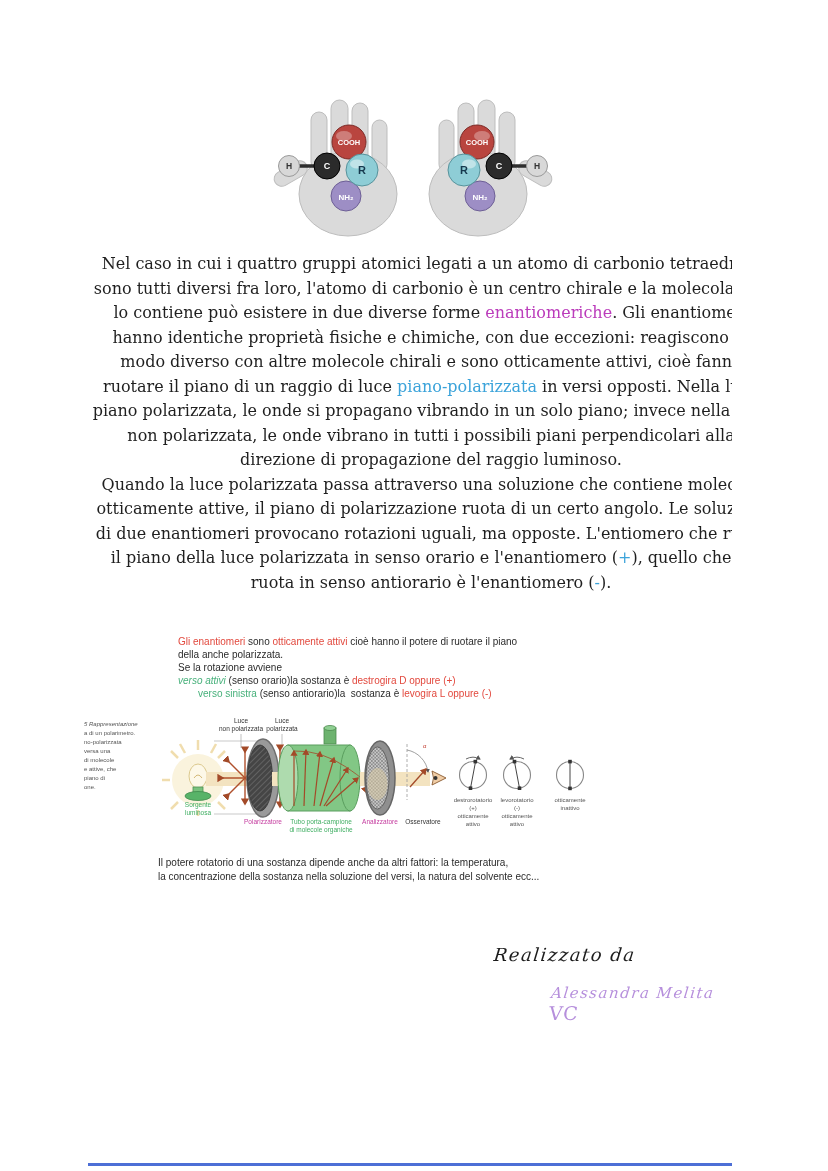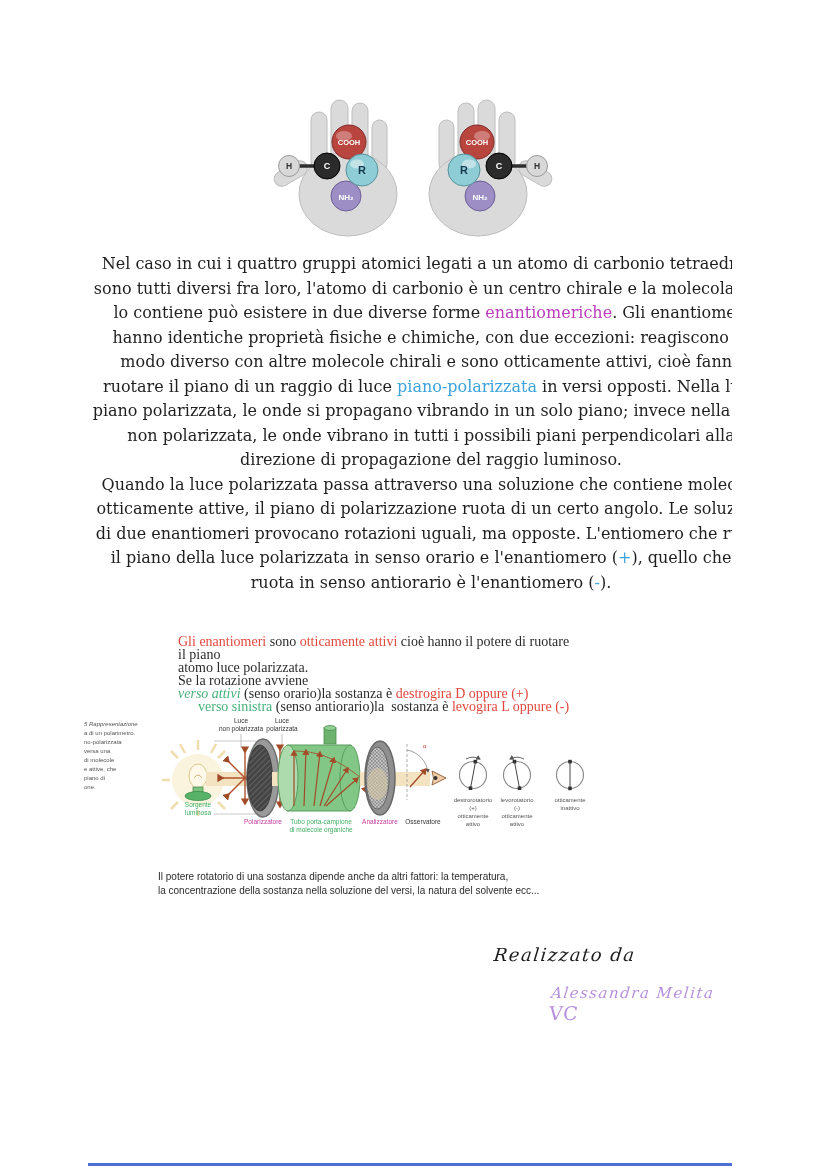--- a/index.html
+++ b/index.html
@@ -11,26 +11,26 @@
   .bodytext{position:absolute;left:91px;top:252px;width:680px;color:#1f1f1f;
             font-size:16px;line-height:24.5px;text-align:center;}
   .bodytext p{margin:0;}
   .run-magenta{color:var(--magenta);}
   .run-blue{color:var(--blue);}
   .run-red{color:var(--slide_red);}
   .run-green{color:var(--slide_green);margin-left:20px;}
   .run-green-italic{color:var(--slide_green);font-style:italic;}
   
   .slide-text{position:absolute;left:178px;top:635px;width:400px;
-              font-family:Liberation Serif, serif;font-size:14px;line-height:13px;
+              font-family:Liberation Sans, sans-serif;font-size:10px;line-height:13px;
               color:#2b2b2b;}
   .slide-text .line{white-space:pre-wrap;}
   .slide-footer{position:absolute;left:158px;top:856px;width:480px;
                 font-family:"Liberation Sans", sans-serif;font-size:10px;line-height:13.5px;
-                color:#2b2b2b;margin-top:14px;}
+                color:#2b2b2b;}
   
   .diagram{position:absolute;left:76px;top:710px;width:530px;height:140px;}
   
   .sig-credit{position:absolute;left:494px;top:944px;font-style:italic;font-size:18px;
               letter-spacing:1.5px;color:#1c1c1c;transform:skewX(-6deg);}
   .sig-author{position:absolute;left:550px;top:984px;font-style:italic;font-size:15px;
               letter-spacing:1.5px;color:var(--signature_purple);transform:skewX(-6deg);}
   .sig-author .classe{font-style:normal;font-size:19px;letter-spacing:0.5px;}
   
   .bottom-line{position:absolute;left:88px;top:1163px;width:656px;height:2.5px;
@@ -96,21 +96,21 @@
     </svg>
   </div>
 
   <div class="bodytext">
     <p><span class="run-plain">Nel caso in cui i quattro gruppi atomici legati a un atomo di carbonio tetraedrico sono tutti diversi fra loro, l'atomo di carbonio è un centro chirale e la molecola che lo contiene può esistere in due diverse forme </span><span class="run-magenta">enantiomeriche</span><span class="run-plain">. Gli enantiomeri hanno identiche proprietà fisiche e chimiche, con due eccezioni: reagiscono in modo diverso con altre molecole chirali e sono otticamente attivi, cioè fanno ruotare il piano di un raggio di luce </span><span class="run-blue">piano-polarizzata</span><span class="run-plain"> in versi opposti. Nella luce piano polarizzata, le onde si propagano vibrando in un solo piano; invece nella luce non polarizzata, le onde vibrano in tutti i possibili piani perpendicolari alla direzione di propagazione del raggio luminoso.</span></p>
     <p><span class="run-plain">Quando la luce polarizzata passa attraverso una soluzione che contiene molecole otticamente attive, il piano di polarizzazione ruota di un certo angolo. Le soluzioni di due enantiomeri provocano rotazioni uguali, ma opposte. L'entiomero che ruota il piano della luce polarizzata in senso orario e l'enantiomero (</span><span class="run-blue">+</span><span class="run-plain">), quello che lo ruota in senso antiorario è l'enantiomero (</span><span class="run-blue">-</span><span class="run-plain">).</span></p>
   </div>
 
   <div class="slide-text">
     <div class="line"><span class="run-red">Gli enantiomeri</span><span class="run-plain"> sono </span><span class="run-red">otticamente attivi</span><span class="run-plain"> cioè hanno il potere di ruotare il piano</span></div>
-    <div class="line"><span class="run-plain">atomo luce polarizzata.</span></div>
+    <div class="line"><span class="run-plain">della anche polarizzata.</span></div>
     <div class="line"><span class="run-plain">Se la rotazione avviene</span></div>
     <div class="line"><span class="run-green-italic">verso attivi</span><span class="run-plain"> (senso orario)la sostanza è </span><span class="run-red">destrogira D oppure (+)</span></div>
     <div class="line"><span class="run-green">verso sinistra</span><span class="run-plain"> (senso antiorario)la  sostanza è </span><span class="run-red">levogira L oppure (-)</span></div>
   </div>
 
   <div class="diagram">
     <svg width="530" height="140" viewBox="0 0 530 140">
       <defs>
         <pattern id="hatchD" width="4" height="4" patternUnits="userSpaceOnUse" patternTransform="rotate(45)">
           <rect width="4" height="4" fill="#454545"></rect>

